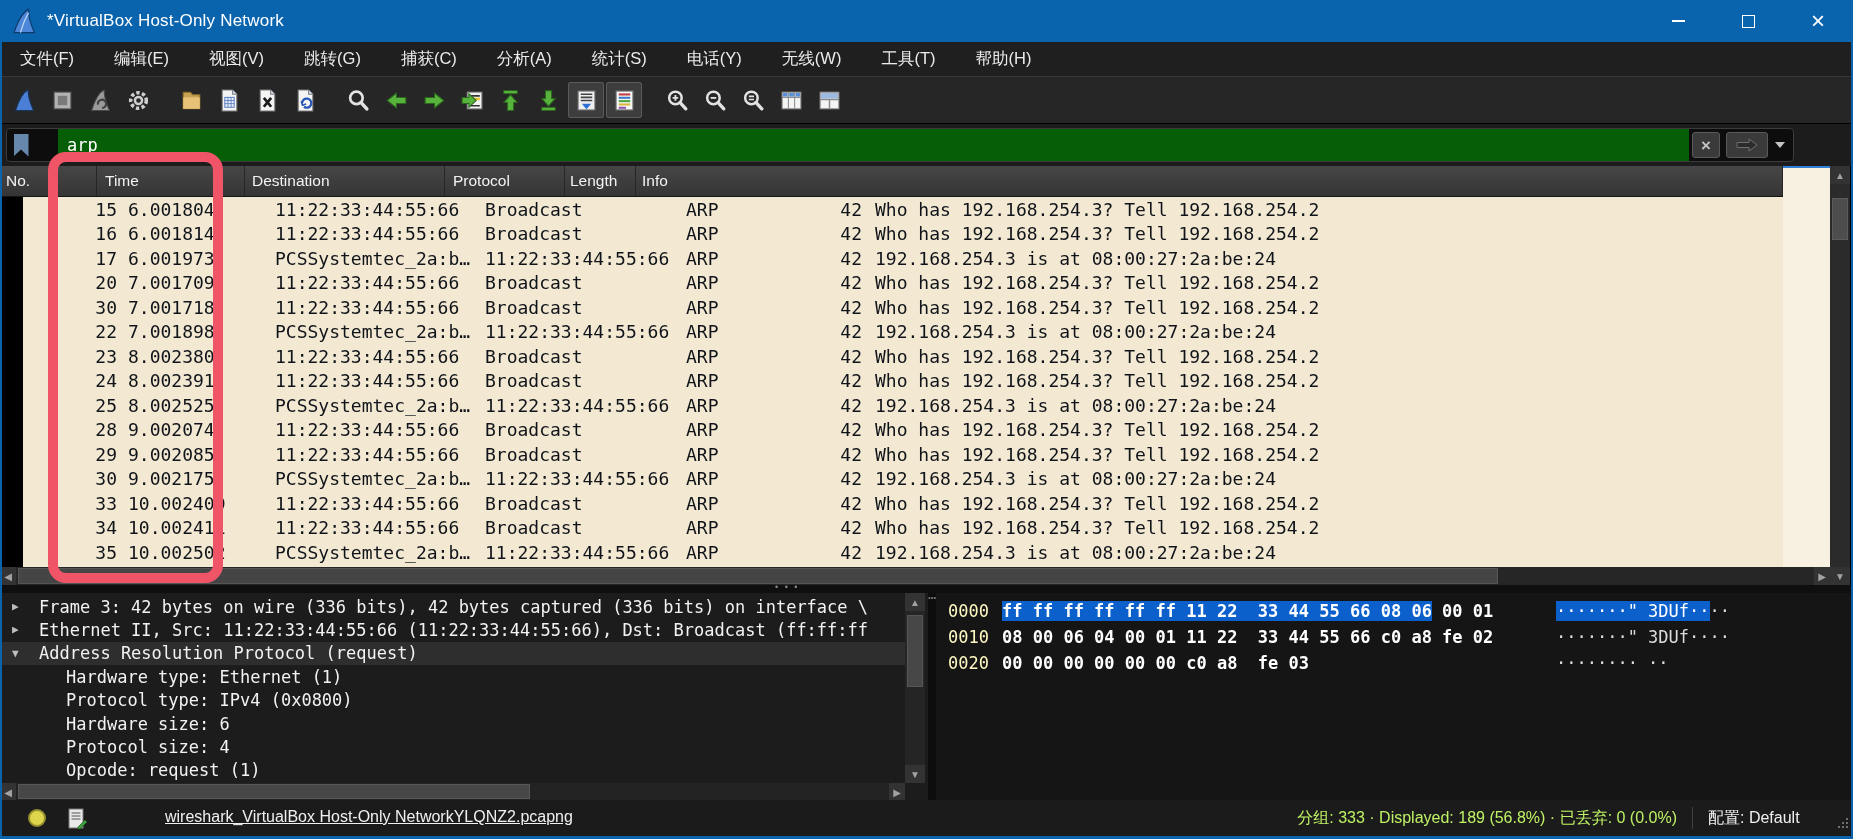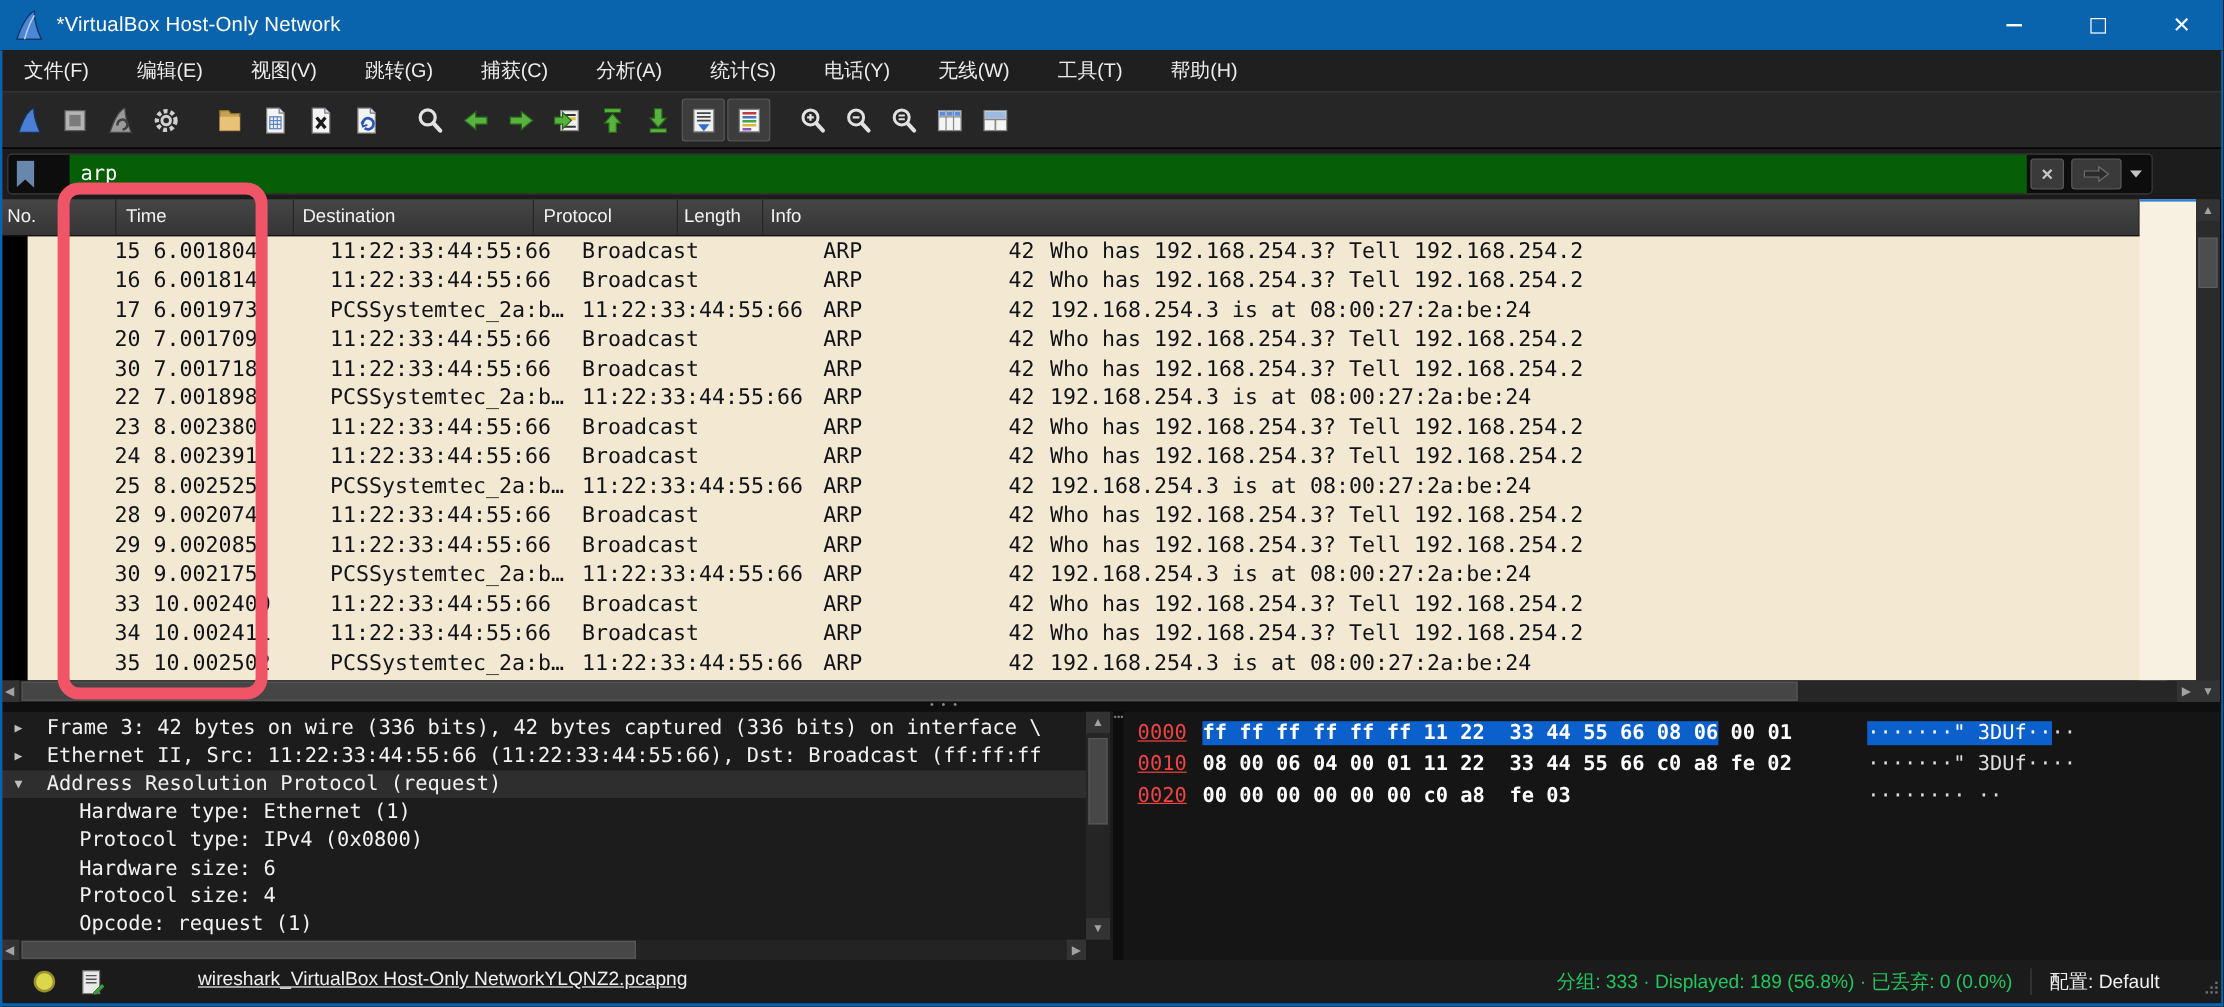--- a/index.html
+++ b/index.html
@@ -100,33 +100,33 @@
   .d-text.ind1{padding-left:66px;}
   .d-vscroll{position:absolute;left:905px;top:0;width:20px;height:190px;background:#252525;}
   .d-vthumb{position:absolute;left:2px;top:22px;width:16px;height:72px;background:#474747;border:1px solid #575757;box-sizing:border-box;}
   .d-hscroll{position:absolute;left:0;top:190px;width:905px;height:17px;background:#232323;}
   .d-hthumb{position:absolute;left:18px;top:1px;width:512px;height:15px;background:#474747;border:1px solid #575757;box-sizing:border-box;}
 
   
   .hexpane{position:absolute;left:936px;top:593px;width:917px;height:207px;background:#151515;
            font-family:"DejaVu Sans Mono","Liberation Mono",monospace;font-size:17px;}
   .x-row{position:relative;height:26px;}
-  .x-off{position:absolute;left:12px;top:3px;color:#ef4444;text-decoration:underline;}
+  .x-off{position:absolute;left:12px;top:3px;color:#fef9c3;}
   .x-hex{position:absolute;left:66px;top:3px;color:#fff;white-space:pre;font-weight:bold;}
   .x-ascii{position:absolute;left:620px;top:3px;color:#dcdcdc;white-space:pre;}
   .x-sel{background:#0b60cc;color:#fff;}
 
   
   .statusbar{position:absolute;left:0;top:800px;width:100%;height:39px;background:#1b1b1b;
              border-bottom:3px solid #0a64ad;box-sizing:border-box;color:#f0f0f0;font-size:16px;}
   .expert-dot{position:absolute;left:28px;top:9px;width:18px;height:18px;border-radius:50%;
               background:#ddd64d;border:2px solid #96902e;box-sizing:border-box;}
   .comment-ic{position:absolute;left:68px;top:8px;width:19px;height:21px;}
   .sb-file{position:absolute;left:165px;top:8px;text-decoration:underline;}
-  .sb-stats{position:absolute;right:176px;top:8px;color:#22c55e;}
+  .sb-stats{position:absolute;right:176px;top:8px;color:#bef264;}
   .sb-sep{position:absolute;left:1692px;top:7px;width:1px;height:22px;background:#404040;}
   .sb-profile{position:absolute;left:1708px;top:8px;}
   .sb-grip{position:absolute;right:3px;top:16px;width:14px;height:14px;}
 
   
   .edge{position:absolute;top:42px;width:2px;height:797px;background:#0a64ad;z-index:80;}
   .edge.l{left:0;} .edge.r{right:0;}
 </style>
 </head>
 <body>

